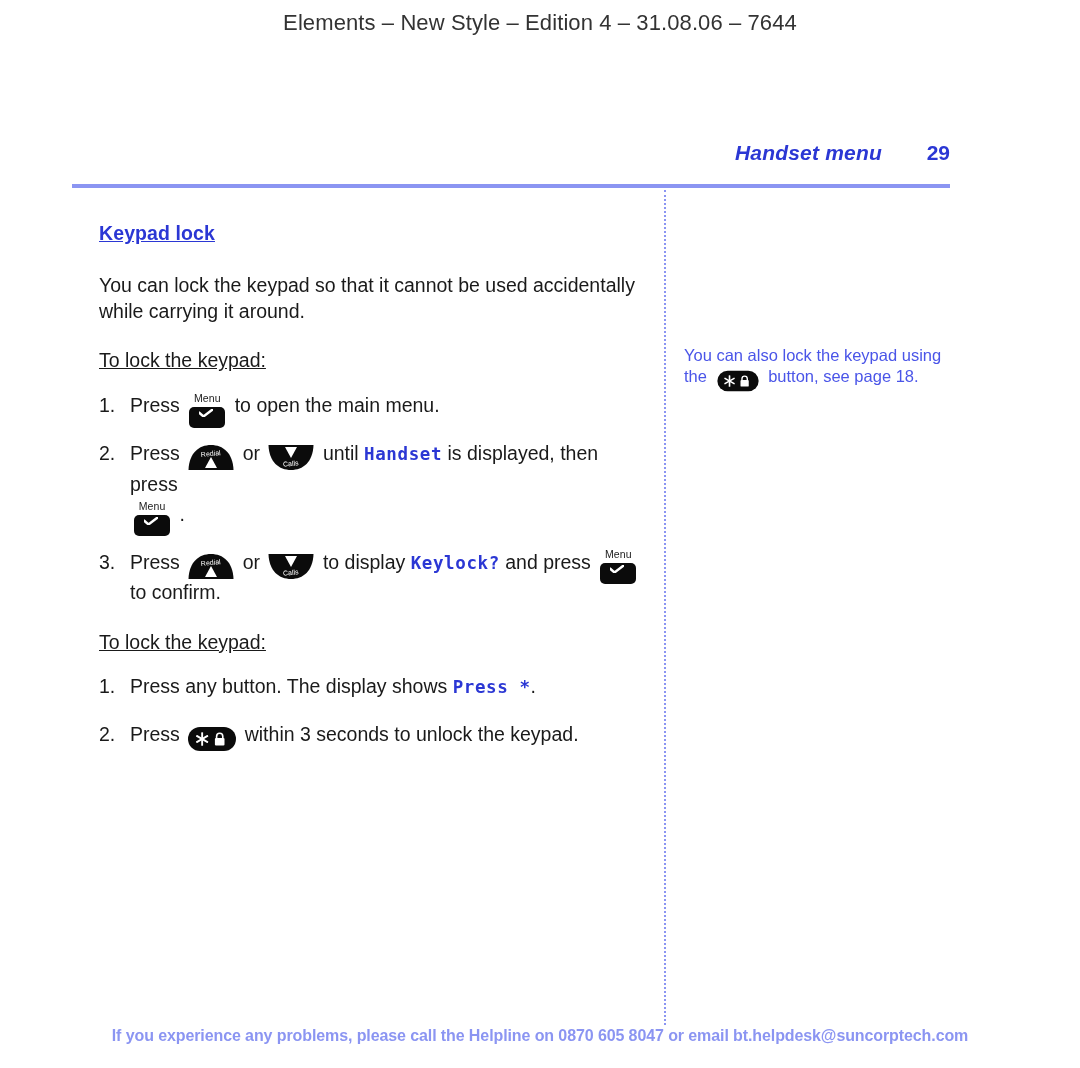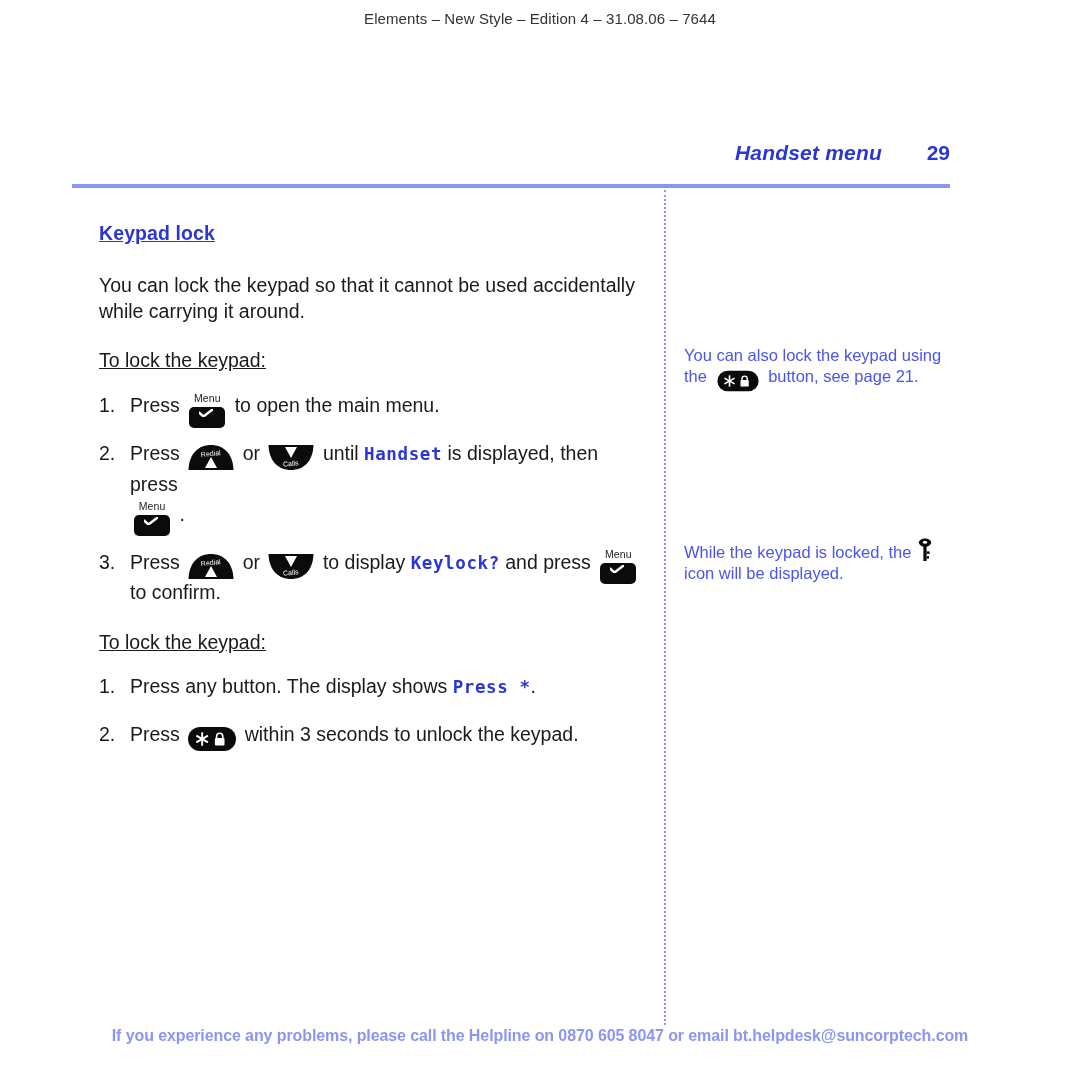--- a/index.html
+++ b/index.html
@@ -16,21 +16,21 @@
     overflow: hidden;
   }
 
   
   .running-head {
     position: absolute;
     top: 10px;
     left: 0;
     width: 1080px;
     text-align: center;
-    font-size: 15px;
+    font-size: 22px;
     color: #333333;
     letter-spacing: 0.1px;
   }
 
   
   .page-header {
     position: absolute;
     top: 141px;
     left: 72px;
     width: 878px;
@@ -402,33 +402,20 @@
           <rect x="6.2" y="1.2" width="1.9" height="13.6" rx="0.6"></rect>
           <rect x="6.2" y="1.2" width="1.9" height="13.6" rx="0.6" transform="rotate(60 7.15 8)"></rect>
           <rect x="6.2" y="1.2" width="1.9" height="13.6" rx="0.6" transform="rotate(-60 7.15 8)"></rect>
         </g>
         <g>
           <path d="M21.6 7.2 L21.6 5.4 A3.1 3.1 0 0 1 27.8 5.4 L27.8 7.2" fill="none" stroke="#ffffff" stroke-width="1.6"></path>
           <rect x="19.9" y="6.9" width="9.6" height="7.6" rx="1.1" fill="#ffffff"></rect>
         </g>
       </svg>
     </span>
-    <span>button, see page 21.</span>
+    <span>button, see page 18.</span>
   </p>
 
-  <p class="side-note side-note-2">
-    <span>While the keypad is locked, the</span>
-    <span class="icon-key">
-      <svg width="16" height="25" viewBox="0 0 16 25">
-        <ellipse cx="8" cy="4.6" rx="6.2" ry="4.1" fill="#0b0b0b"></ellipse>
-        <ellipse cx="8" cy="4.3" rx="2.1" ry="1.5" fill="#ffffff"></ellipse>
-        <rect x="6.4" y="7.4" width="3.2" height="15.6" fill="#0b0b0b"></rect>
-        <rect x="9.6" y="13.4" width="3.0" height="2.5" fill="#0b0b0b"></rect>
-        <rect x="9.6" y="18.2" width="2.4" height="2.4" fill="#0b0b0b"></rect>
-      </svg>
-    </span>
-    <span>icon will be displayed.</span>
-  </p>
 
 
 </div>
 
 <div class="footer">If you experience any problems, please call the Helpline on 0870 605 8047 or email bt.helpdesk@suncorptech.com</div>
 
 </body></html>

